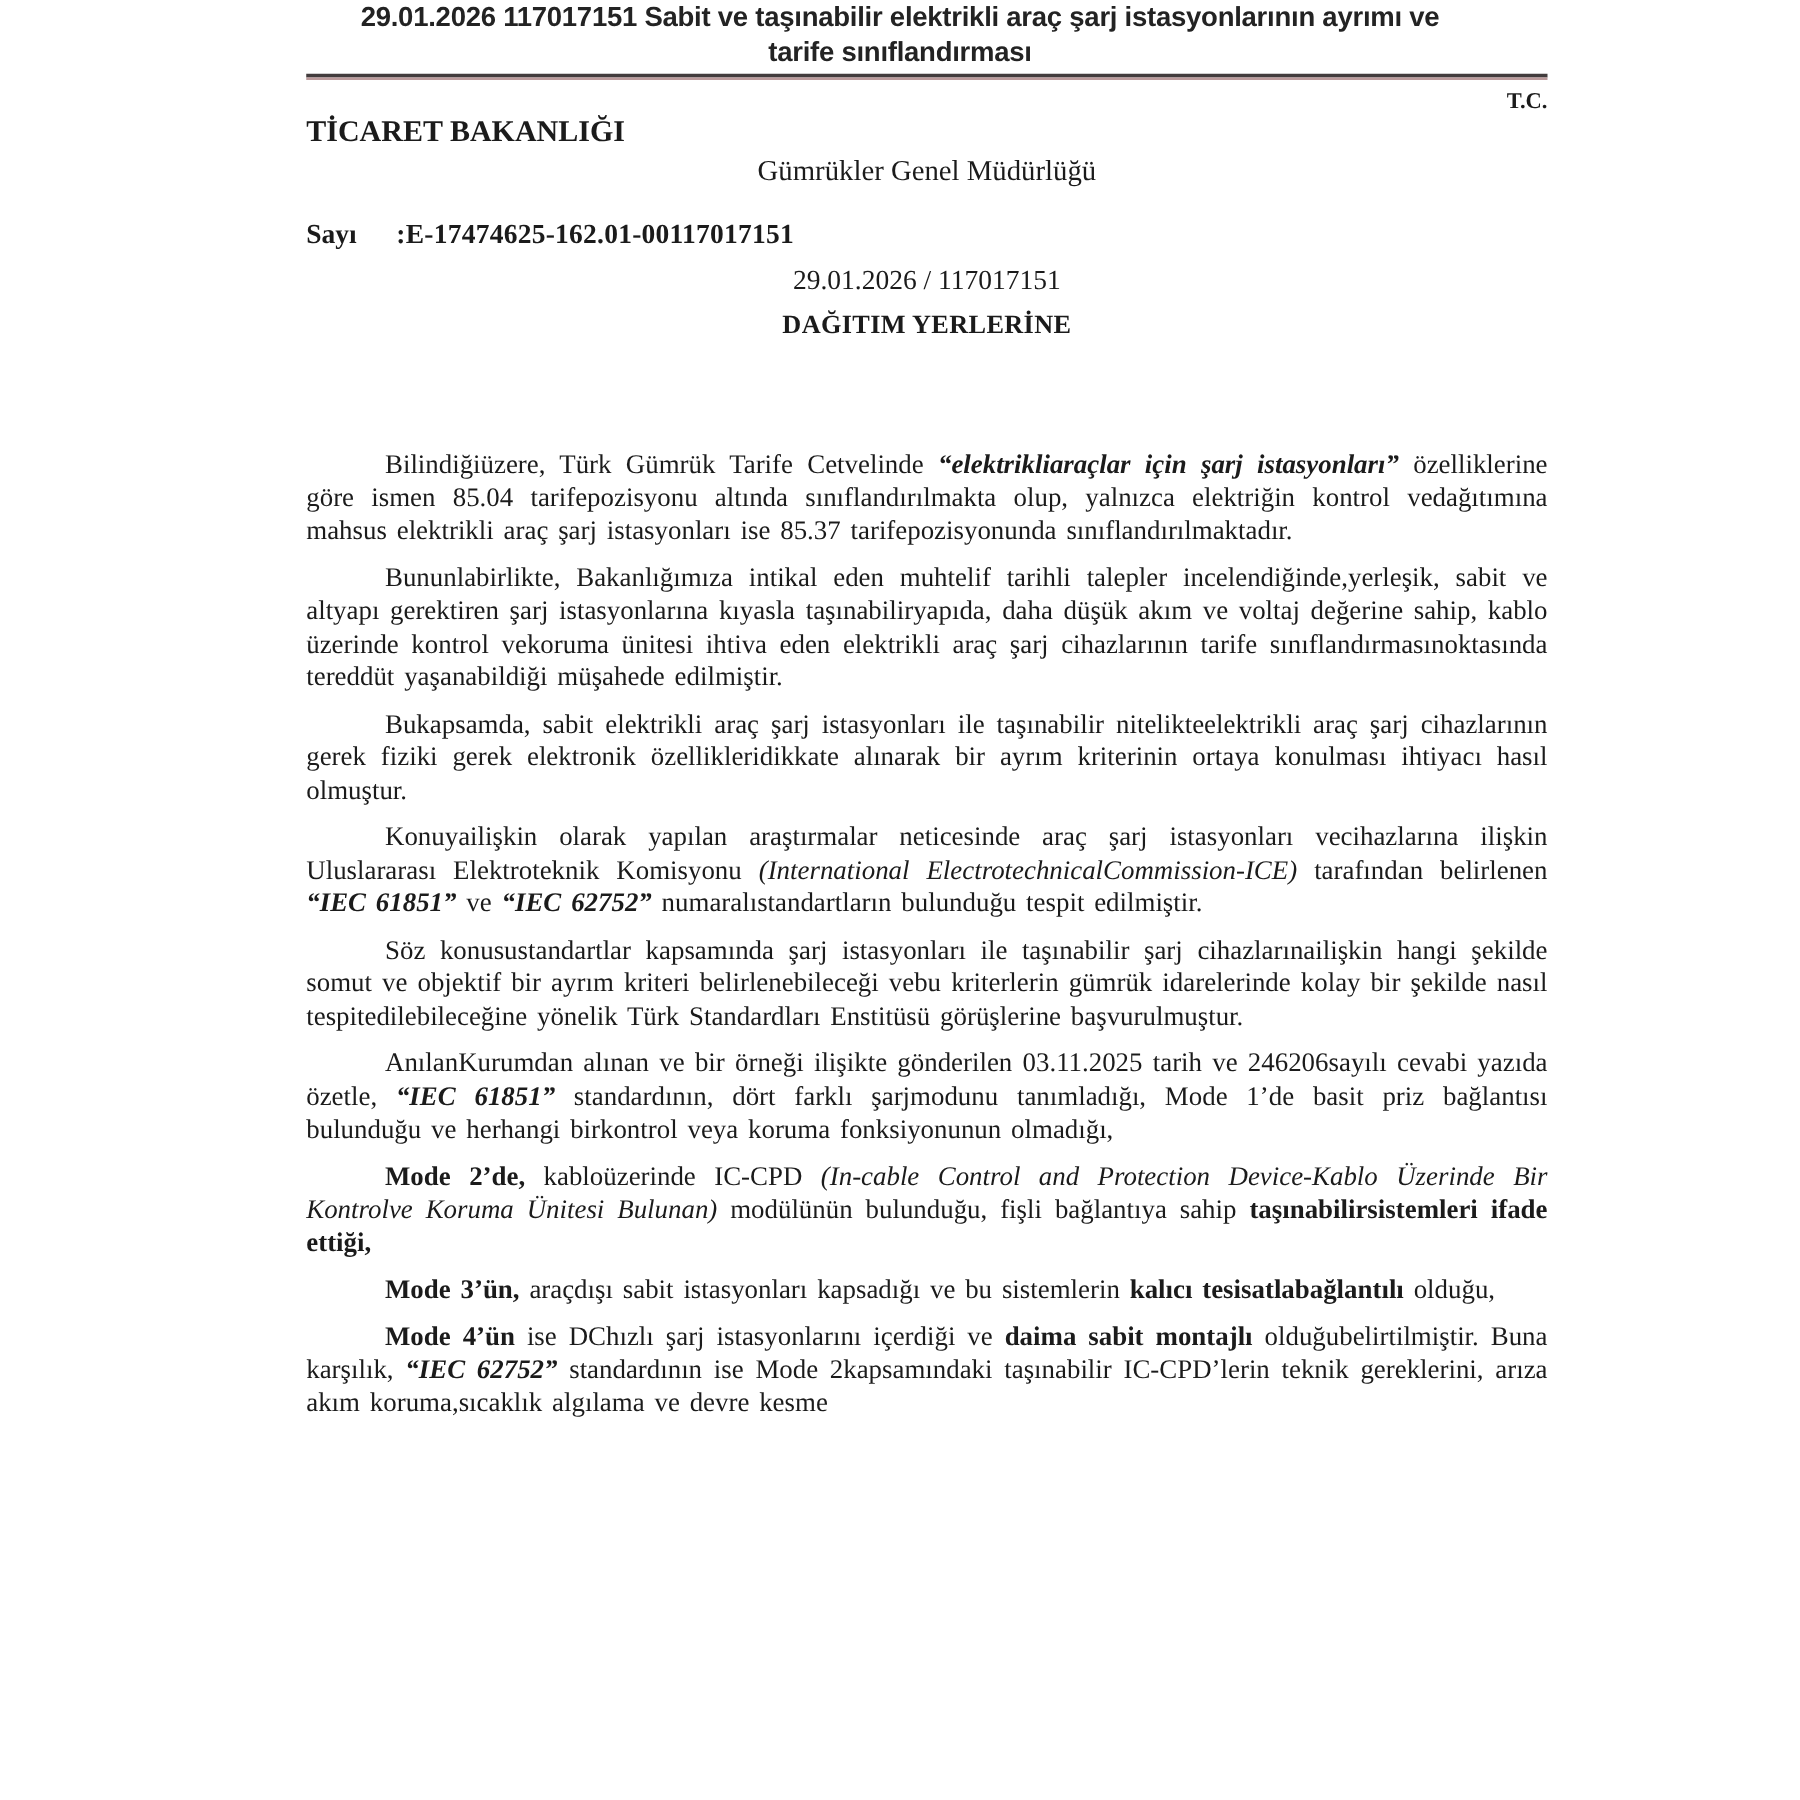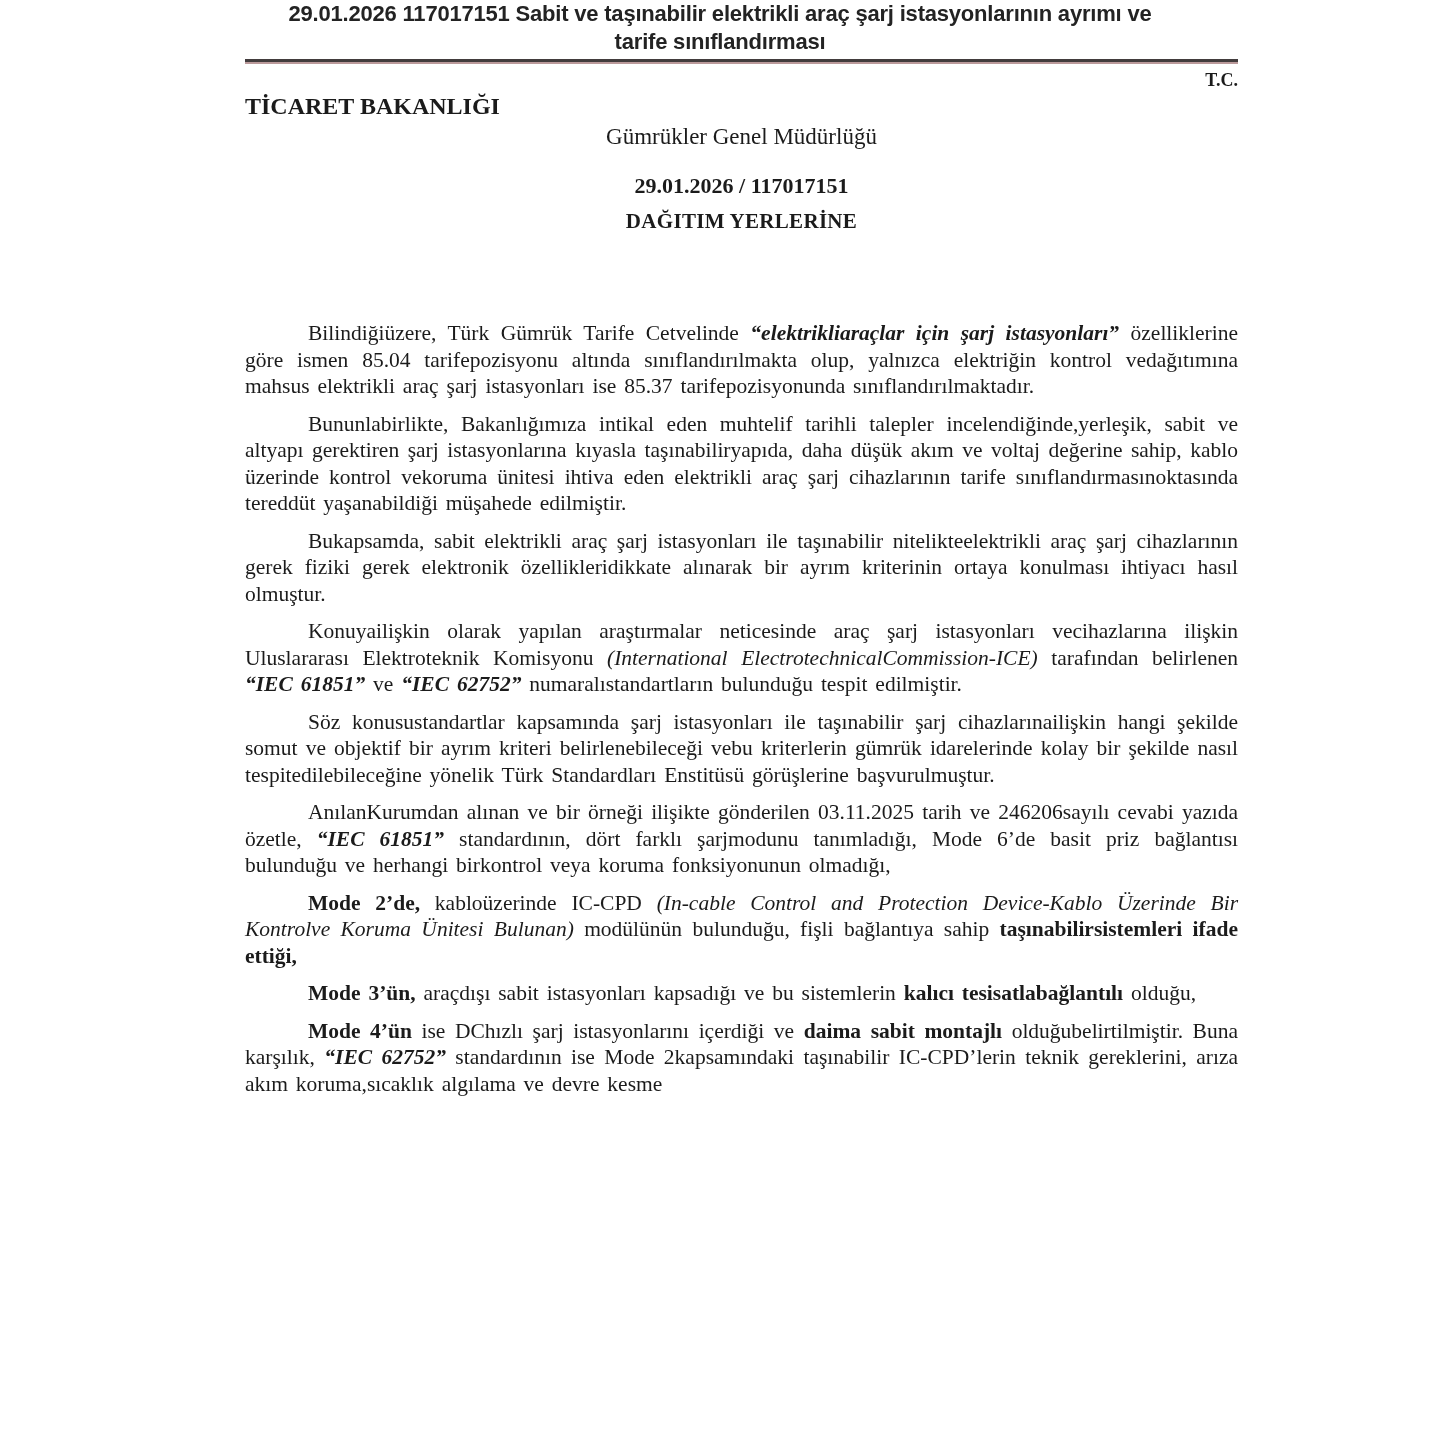--- a/index.html
+++ b/index.html
@@ -27,21 +27,21 @@
   .rule-dark { height: 3px; background: #423c3d; margin-top: 3px; }
   .rule-light { height: 2px; background: #bb9a9b; }
   .tc { margin-top: 6px; text-align: right; font-weight: 700; font-size: 18px; }
   .ministry { margin-top: 2px; text-align: left; font-weight: 700; font-size: 24px; }
   .directorate { margin-top: 4px; text-align: center; font-weight: 400; font-size: 23px; }
   .meta { margin-top: 23px; }
   .meta-row { display: flex; align-items: flex-start; font-size: 22px; line-height: 28px; margin-bottom: 10px; }
   .meta-label { flex: 0 0 72px; font-weight: 700; }
   .meta-value-bold { font-weight: 700; letter-spacing: 0.2px; }
   .meta-value-konu { max-width: 460px; }
-  .dateref { text-align: center; font-weight: 700; font-size: 22px; }
+  .dateref { text-align: center; font-weight: 400; font-size: 22px; }
   .distribution { margin-top: 10px; text-align: center; font-weight: 700; font-size: 21px; letter-spacing: 0.3px; }
   .body { margin-top: 86px; }
   .body p.para {
     margin: 0 0 11px 0;
     font-size: 21.5px;
     line-height: 26.5px;
     text-align: justify;
     text-indent: 63px;
     word-spacing: 2.5px;
   }
@@ -57,31 +57,35 @@
 
   <div class="col">
     <div class="rule-dark"></div>
     <div class="rule-light"></div>
 
     <div class="tc">T.C.</div>
     <div class="ministry">TİCARET BAKANLIĞI</div>
     <div class="directorate">Gümrükler Genel Müdürlüğü</div>
 
     <div class="meta">
+      <div class="meta-row">
+        <span class="meta-label">Sayı</span>
+        <span class="meta-value-bold">:E-17474625-162.01-00117017151</span>
+      </div>
     </div>
 
     <div class="dateref">29.01.2026 / 117017151</div>
     <div class="distribution">DAĞITIM YERLERİNE</div>
 
     <div class="body">
         <p class="para"><span>Bilindiğiüzere, Türk Gümrük Tarife Cetvelinde </span><span class="b i">“elektrikliaraçlar için şarj istasyonları”</span><span> özelliklerine göre ismen 85.04 tarifepozisyonu altında sınıflandırılmakta olup, yalnızca elektriğin kontrol vedağıtımına mahsus elektrikli araç şarj istasyonları ise 85.37 tarifepozisyonunda sınıflandırılmaktadır.</span></p>
         <p class="para"><span>Bununlabirlikte, Bakanlığımıza intikal eden muhtelif tarihli talepler incelendiğinde,yerleşik, sabit ve altyapı gerektiren şarj istasyonlarına kıyasla taşınabiliryapıda, daha düşük akım ve voltaj değerine sahip, kablo üzerinde kontrol vekoruma ünitesi ihtiva eden elektrikli araç şarj cihazlarının tarife sınıflandırmasınoktasında tereddüt yaşanabildiği müşahede edilmiştir.</span></p>
         <p class="para"><span>Bukapsamda, sabit elektrikli araç şarj istasyonları ile taşınabilir nitelikteelektrikli araç şarj cihazlarının gerek fiziki gerek elektronik özellikleridikkate alınarak bir ayrım kriterinin ortaya konulması ihtiyacı hasıl olmuştur.</span></p>
         <p class="para"><span>Konuyailişkin olarak yapılan araştırmalar neticesinde araç şarj istasyonları vecihazlarına ilişkin Uluslararası Elektroteknik Komisyonu </span><span class="i">(International ElectrotechnicalCommission-ICE)</span><span> tarafından belirlenen </span><span class="b i">“IEC 61851”</span><span> ve </span><span class="b i">“IEC 62752”</span><span> numaralıstandartların bulunduğu tespit edilmiştir.</span></p>
         <p class="para"><span>Söz konusustandartlar kapsamında şarj istasyonları ile taşınabilir şarj cihazlarınailişkin hangi şekilde somut ve objektif bir ayrım kriteri belirlenebileceği vebu kriterlerin gümrük idarelerinde kolay bir şekilde nasıl tespitedilebileceğine yönelik Türk Standardları Enstitüsü görüşlerine başvurulmuştur.</span></p>
-        <p class="para"><span>AnılanKurumdan alınan ve bir örneği ilişikte gönderilen 03.11.2025 tarih ve 246206sayılı cevabi yazıda özetle, </span><span class="b i">“IEC 61851”</span><span> standardının, dört farklı şarjmodunu tanımladığı, Mode 6’de basit priz bağlantısı bulunduğu ve herhangi birkontrol veya koruma fonksiyonunun olmadığı,</span></p>
+        <p class="para"><span>AnılanKurumdan alınan ve bir örneği ilişikte gönderilen 03.11.2025 tarih ve 246206sayılı cevabi yazıda özetle, </span><span class="b i">“IEC 61851”</span><span> standardının, dört farklı şarjmodunu tanımladığı, Mode 1’de basit priz bağlantısı bulunduğu ve herhangi birkontrol veya koruma fonksiyonunun olmadığı,</span></p>
         <p class="para"><span class="b">Mode 2’de,</span><span> kabloüzerinde IC-CPD </span><span class="i">(In-cable Control and Protection Device-Kablo Üzerinde Bir Kontrolve Koruma Ünitesi Bulunan)</span><span> modülünün bulunduğu, fişli bağlantıya sahip </span><span class="b">taşınabilirsistemleri ifade ettiği,</span></p>
         <p class="para"><span class="b">Mode 3’ün,</span><span> araçdışı sabit istasyonları kapsadığı ve bu sistemlerin </span><span class="b">kalıcı tesisatlabağlantılı</span><span> olduğu,</span></p>
         <p class="para"><span class="b">Mode 4’ün</span><span> ise DChızlı şarj istasyonlarını içerdiği ve </span><span class="b">daima sabit montajlı</span><span> olduğubelirtilmiştir. Buna karşılık, </span><span class="b i">“IEC 62752”</span><span> standardının ise Mode 2kapsamındaki taşınabilir IC-CPD’lerin teknik gereklerini, arıza akım koruma,sıcaklık algılama ve devre kesme</span></p>
       </div>
   </div>
 
 </div>
 
 </body></html>

